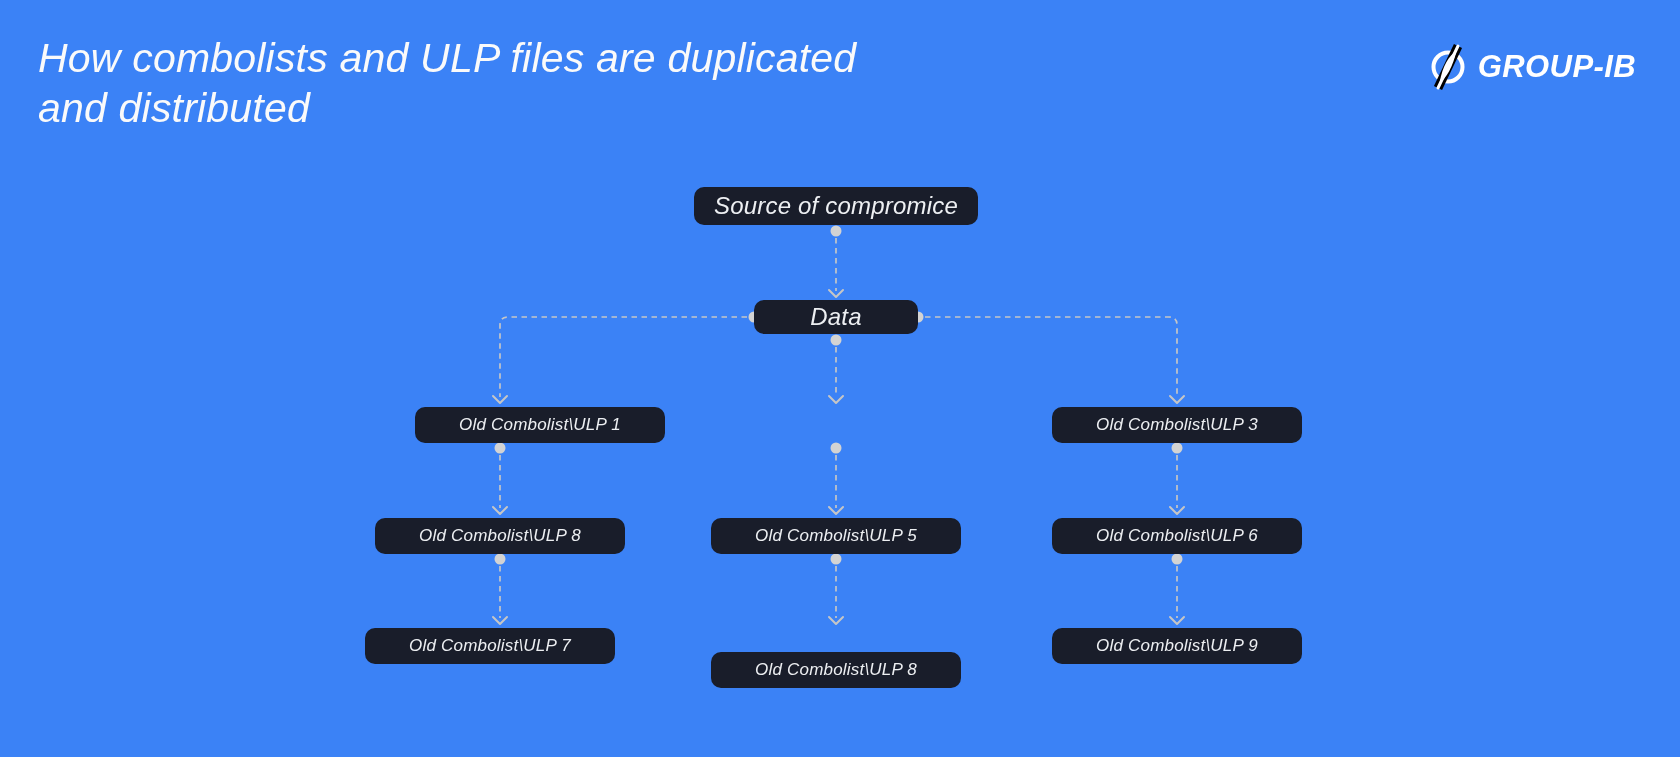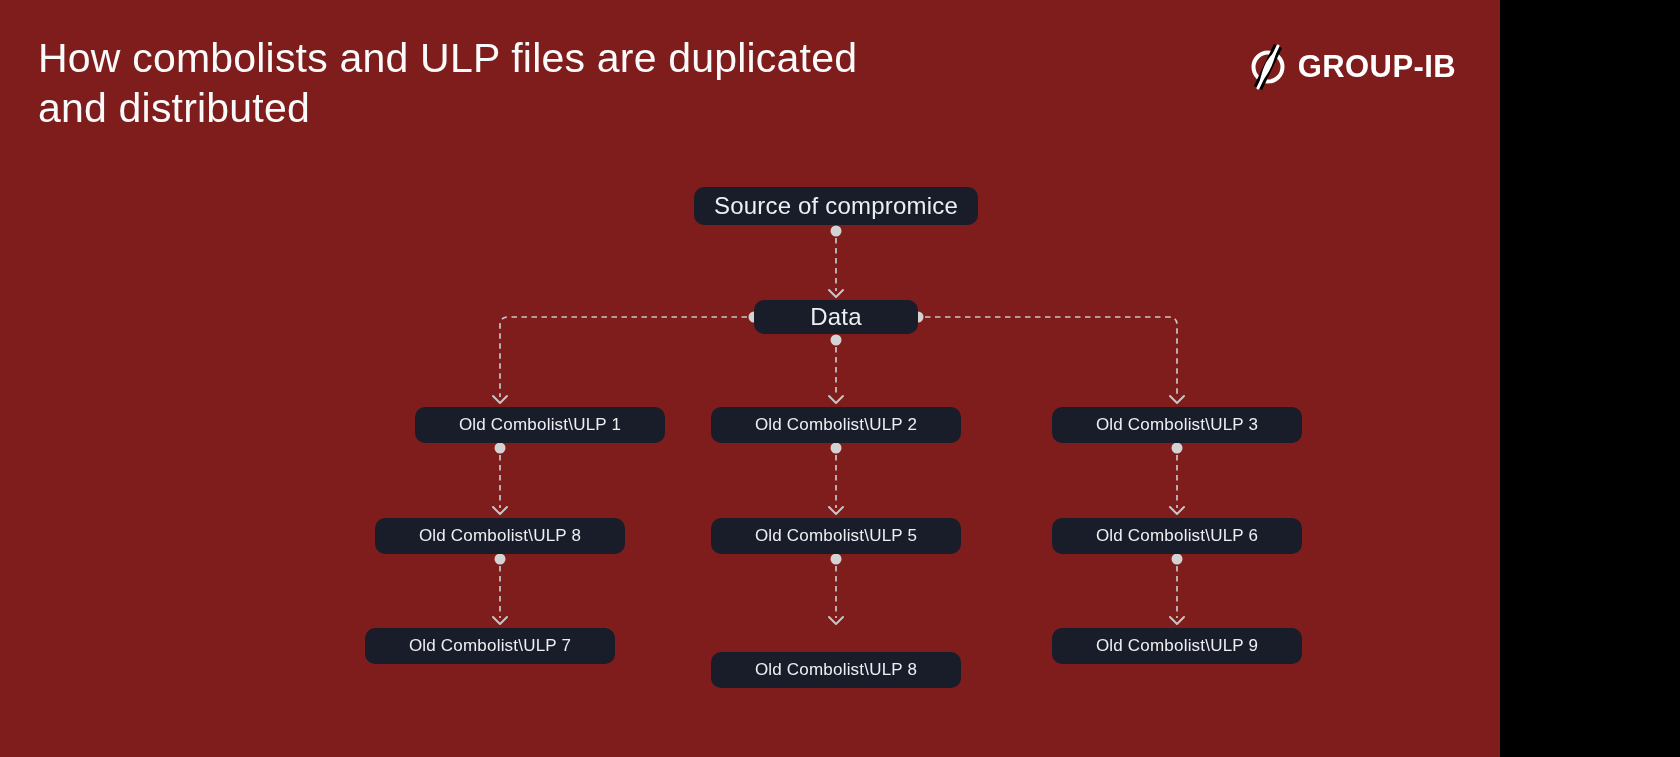--- a/index.html
+++ b/index.html
@@ -1,18 +1,18 @@
 <!DOCTYPE html>
 <html><head>
 <meta charset="utf-8">
 <style>
   html,body{margin:0;padding:0;background:#000;}
   .canvas{
-    position:relative;width:1500px;height:757px;background:#7f1d1d;
-    font-family:"Liberation Sans",sans-serif;overflow:hidden;
+    position:relative;width:1680px;height:757px;background:#3b82f6;
+    font-family:"Liberation Sans",sans-serif;overflow:hidden;font-style:italic;
   }
   .title{
     position:absolute;left:38px;top:33px;color:#fafafa;
     font-size:41px;line-height:50px;font-weight:400;letter-spacing:0.2px;
   }
   .title span{display:block;}
   .logo{
     position:absolute;top:44px;right:44px;display:flex;align-items:center;gap:11px;text-align:right;
   }
   .logo-text{
@@ -109,21 +109,20 @@
       <path class="dash" d="M1177 566 L1177 618" stroke="#c6c6c6"></path>
       <path class="head" d="M1170 617 L1177 624 L1184 617" stroke="#c6c6c6"></path>
     </g>
   </svg>
 
   <div class="node big" style="left:694px;top:187px;width:284px;height:38px;">Source of compromice</div>
 
   <div class="node big" style="left:754px;top:300px;width:164px;height:34px;">Data</div>
 
   <div class="node" style="left:375px;top:407px;width:250px;height:36px;margin-left:40px;">Old Combolist\ULP 1</div>
-  <div class="node" style="left:711px;top:407px;width:250px;height:36px;">Old Combolist\ULP 2</div>
   <div class="node" style="left:1052px;top:407px;width:250px;height:36px;">Old Combolist\ULP 3</div>
 
   <div class="node" style="left:375px;top:518px;width:250px;height:36px;">Old Combolist\ULP 8</div>
   <div class="node" style="left:711px;top:518px;width:250px;height:36px;">Old Combolist\ULP 5</div>
   <div class="node" style="left:1052px;top:518px;width:250px;height:36px;">Old Combolist\ULP 6</div>
 
   <div class="node" style="left:365px;top:628px;width:250px;height:36px;">Old Combolist\ULP 7</div>
   <div class="node" style="left:711px;top:628px;width:250px;height:36px;margin-top:24px;">Old Combolist\ULP 8</div>
   <div class="node" style="left:1052px;top:628px;width:250px;height:36px;">Old Combolist\ULP 9</div>
 

